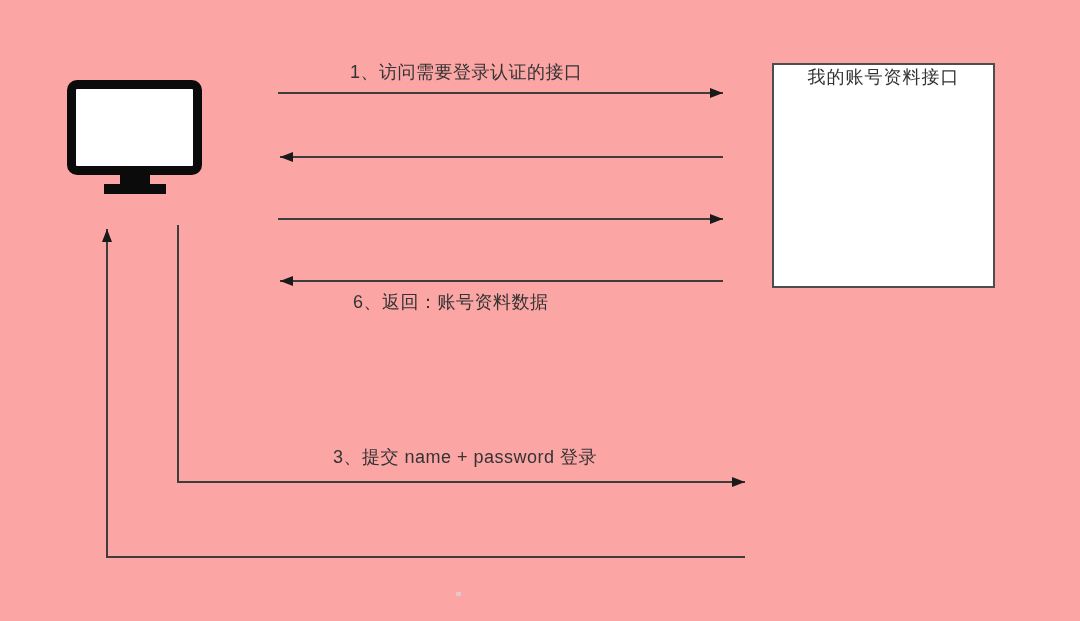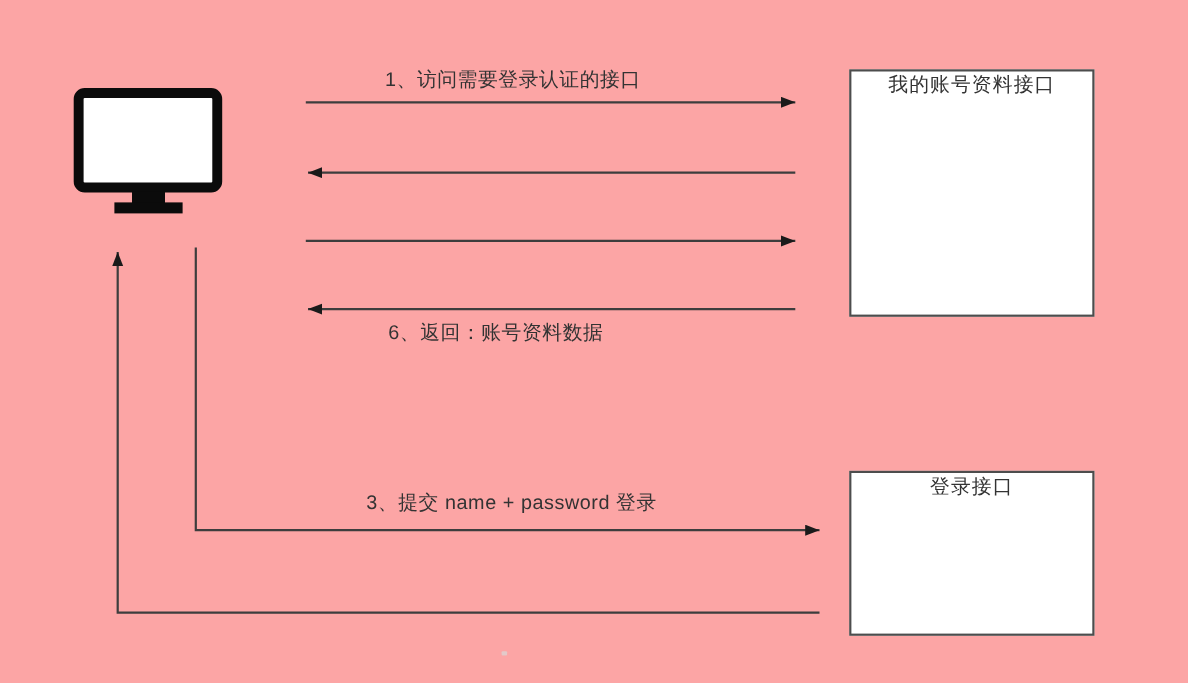--- a/index.html
+++ b/index.html
@@ -101,19 +101,16 @@
     <path d="M745,557 H107 V229" fill="none" stroke="#3d3d3d" stroke-width="2" marker-end="url(#arrow)"></path>
   </svg>
 
   <div class="msg-label" style="left:350px; top:72px;">1、访问需要登录认证的接口</div>
   <div class="msg-label" style="left:353px; top:258px;margin-top:44px;">6、返回：账号资料数据</div>
   <div class="msg-label" style="left:333px; top:457px;">3、提交 name + password 登录</div>
 
   <div class="api-box box-profile">
     <span class="box-label">我的账号资料接口</span>
   </div>
-  <div class="api-box box-login">
-    <span class="box-label">登录接口</span>
-  </div>
 
   <div class="smudge"></div>
 
 </div>
 
 </body></html>

